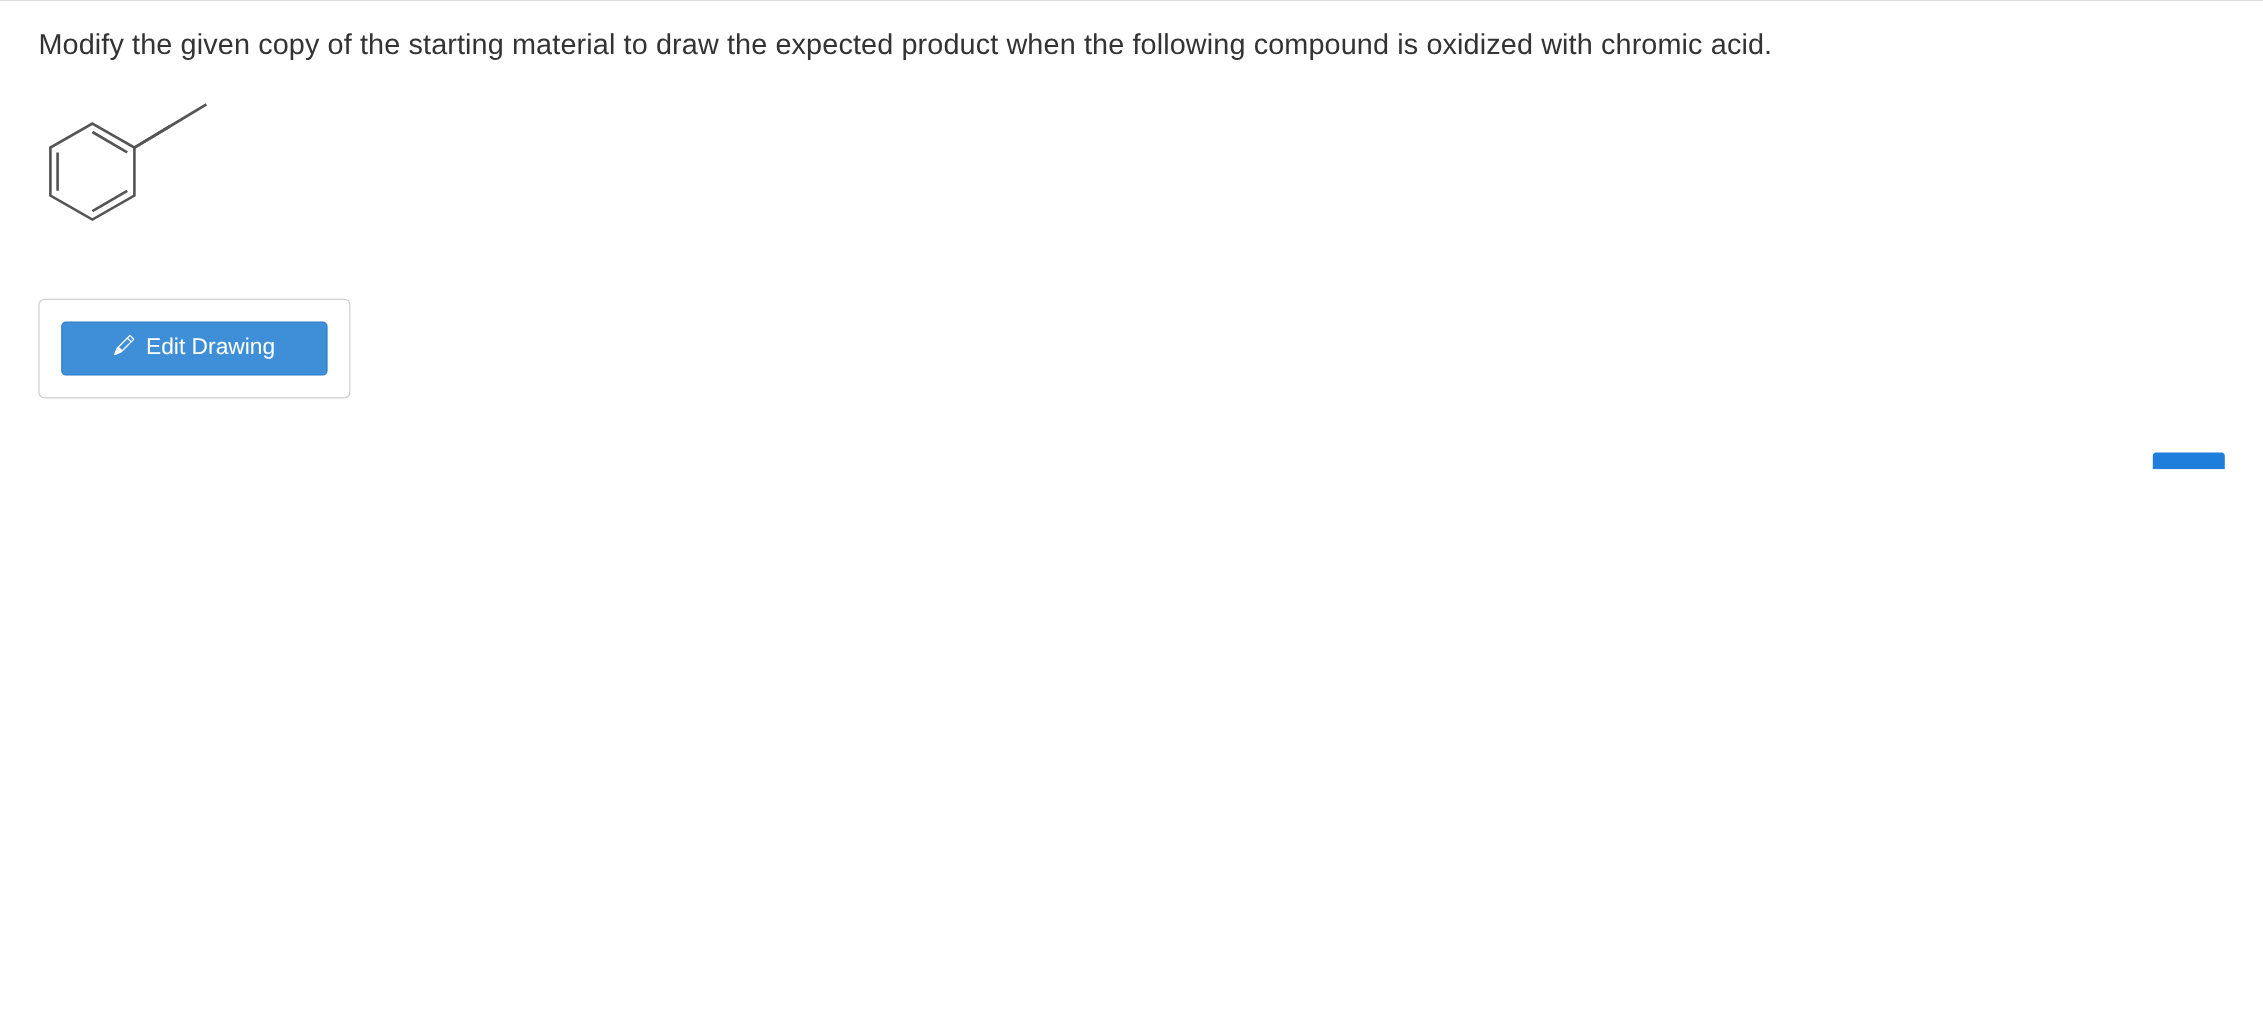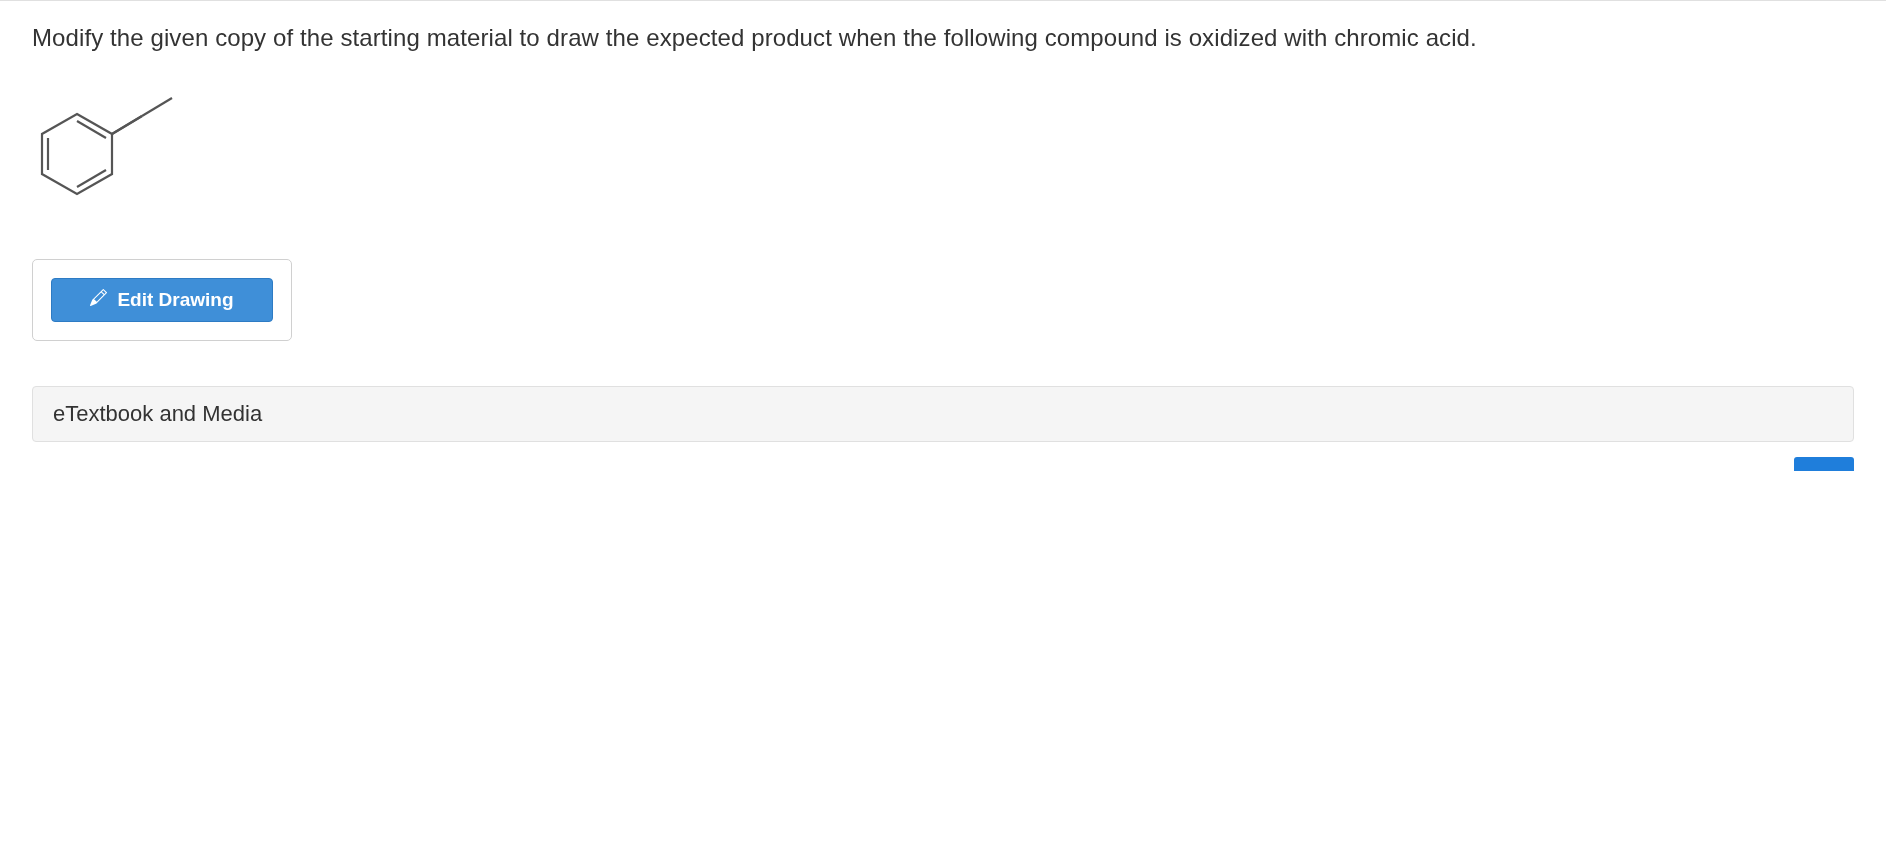--- a/index.html
+++ b/index.html
@@ -13,21 +13,21 @@
     border-top: 1px solid #e0e0e0;
     margin-bottom: 20px;
   }
   .content {
     padding: 0 32px;
   }
   .question-text {
     font-size: 24px;
     color: #333;
     line-height: 1.4;
-    margin-bottom: 39px;
+    margin-bottom: 28px;
     letter-spacing: 0.1px;
     font-weight: 400;
   }
   .structure-ref {
     margin-bottom: 30px;
     margin-top: 10px;
   }
   .structure-ref svg {
     width: 150px;
     height: 130px;
@@ -58,21 +58,20 @@
     gap: 10px;
     background: #3f8fd8;
     color: #fff;
     border: 1px solid #2d7bc4;
     border-radius: 4px;
     padding: 10px 18px;
     font-size: 19px;
     cursor: pointer;
     width: 100%;
     justify-content: center;
-    font-weight: bold;
   }
   .edit-btn svg { width: 17px; height: 17px; fill: #fff; }
   .etextbook-bar {
     background: #f5f5f5;
     border: 1px solid #e0e0e0;
     border-radius: 4px;
     padding: 14px 20px;
     font-size: 22px;
     color: #333;
     margin-bottom: 15px;
@@ -128,21 +127,18 @@
     <button class="edit-btn">
       <span>
         <svg viewBox="0 0 16 16">
             <path d="M12.146.146a.5.5 0 0 1 .708 0l3 3a.5.5 0 0 1 0 .708l-10 10a.5.5 0 0 1-.168.11l-5 2a.5.5 0 0 1-.65-.65l2-5a.5.5 0 0 1 .11-.168l10-10zM11.207 2.5 13.5 4.793 14.793 3.5 12.5 1.207 11.207 2.5zm1.586 3L10.5 3.207 4 9.707V10h.5a.5.5 0 0 1 .5.5v.5h.5a.5.5 0 0 1 .5.5v.5h.293l6.5-6.5z"></path>
           </svg>
       </span>
       <span>Edit Drawing</span>
     </button>
   </div>
 
-  <div class="etextbook-bar">
-    <span>eTextbook and Media</span>
-  </div>
 
   <div class="bottom-strip">
     <div class="submit-hint"></div>
   </div>
 
 </div>
 
 </body></html>

